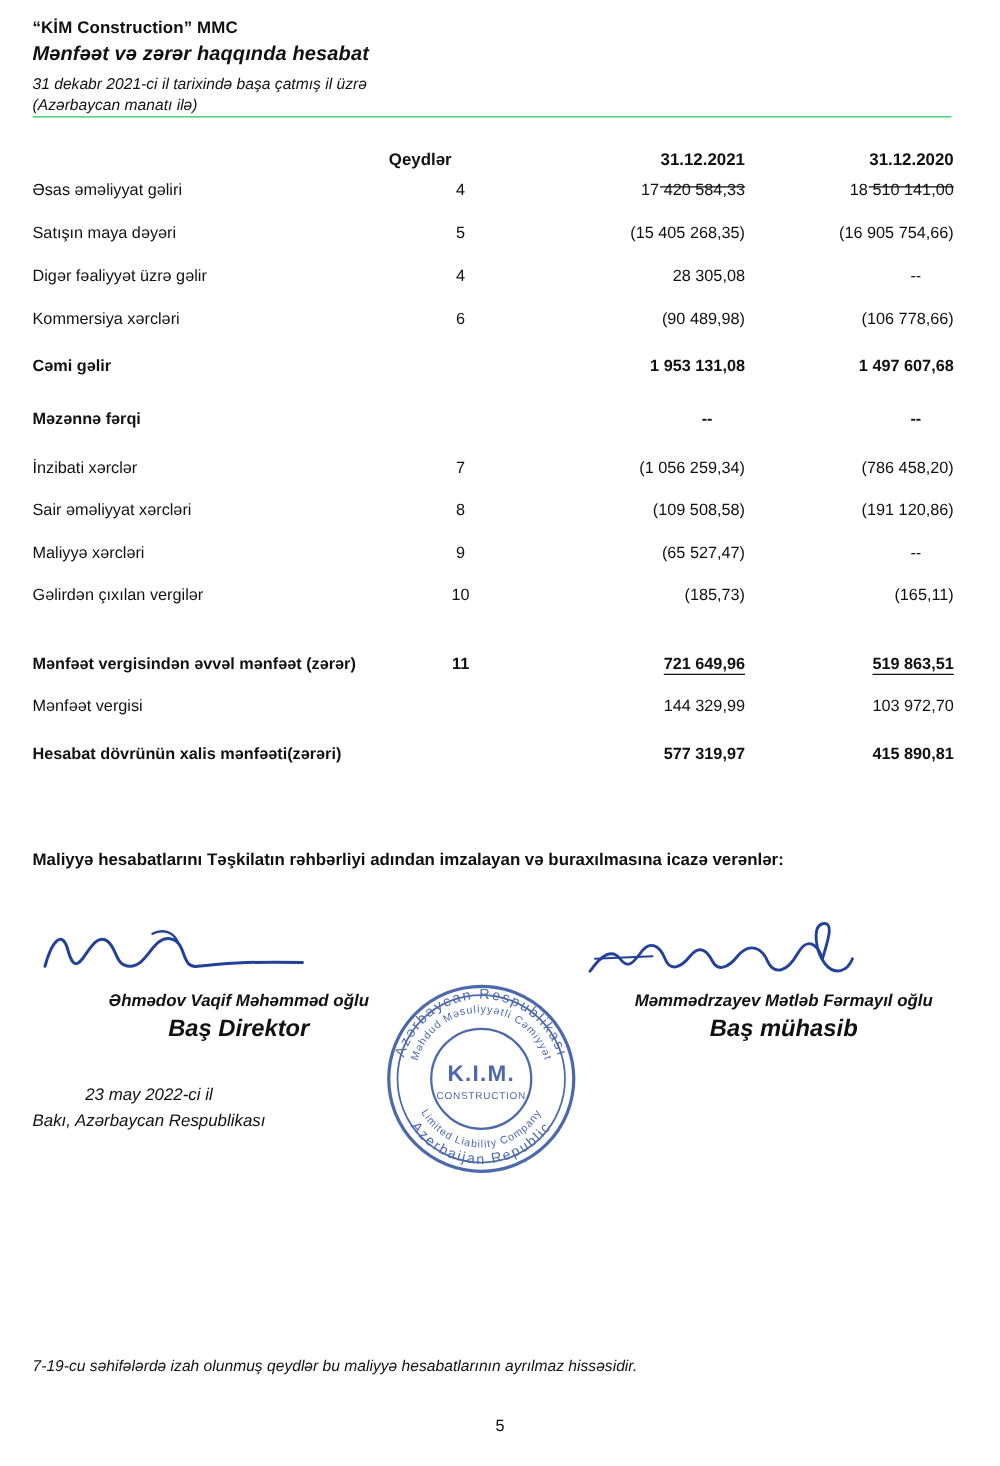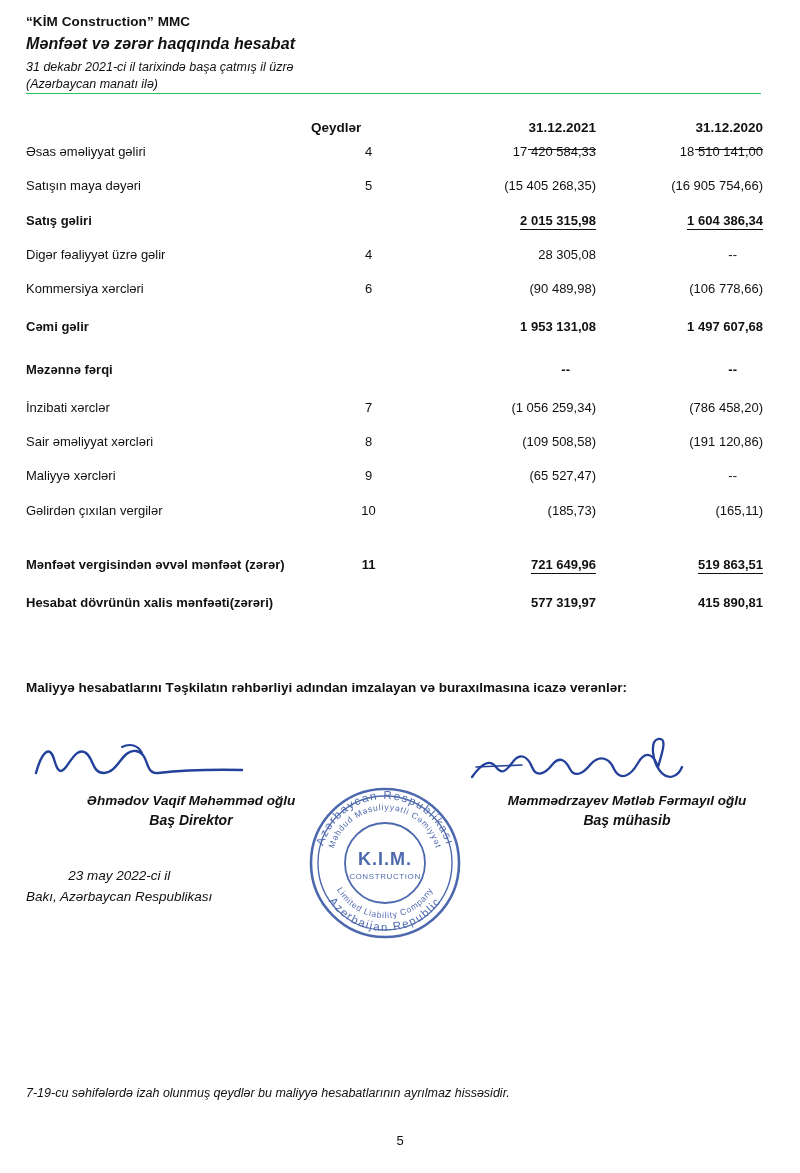--- a/index.html
+++ b/index.html
@@ -134,21 +134,21 @@
   }
   .sig-name {
     font-weight: bold;
     font-style: italic;
     font-size: 13.5px;
     line-height: 1.45;
   }
   .sig-role {
     font-weight: bold;
     font-style: italic;
-    font-size: 14px;
+    font-size: 19px;
     line-height: 1.45;
   }
   .sig-date {
     position: absolute;
     left: 2px;
     top: 132px;
     font-style: italic;
     font-size: 13.5px;
     line-height: 1.6;
   }
@@ -216,26 +216,20 @@
         <td class="val">18 510 141,00</td>
       </tr>
 
       <tr class="data-row">
         <td class="label">Satışın maya dəyəri</td>
         <td class="note">5</td>
         <td class="val">(15 405 268,35)</td>
         <td class="val">(16 905 754,66)</td>
       </tr>
 
-      <tr class="data-row bold">
-        <td class="label">Satış gəliri</td>
-        <td class="note"></td>
-        <td class="val"><span class="uline">2 015 315,98</span></td>
-        <td class="val"><span class="uline">1 604 386,34</span></td>
-      </tr>
 
       <tr class="data-row">
         <td class="label">Digər fəaliyyət üzrə gəlir</td>
         <td class="note">4</td>
         <td class="val">28 305,08</td>
         <td class="val dash">--</td>
       </tr>
 
       <tr class="data-row">
         <td class="label">Kommersiya xərcləri</td>
@@ -290,20 +284,26 @@
           <td colspan="4"></td>
         </tr>
 
       <tr class="data-row bold">
         <td class="label">Mənfəət vergisindən əvvəl mənfəət (zərər)</td>
         <td class="note">11</td>
         <td class="val"><span class="uline">721 649,96</span></td>
         <td class="val"><span class="uline">519 863,51</span></td>
       </tr>
 
+      <tr class="data-row">
+        <td class="label">Mənfəət vergisi</td>
+        <td class="note"></td>
+        <td class="val">144 329,99</td>
+        <td class="val">103 972,70</td>
+      </tr>
 
       <tr class="data-row bold tall">
         <td class="label">Hesabat dövrünün xalis mənfəəti(zərəri)</td>
         <td class="note"></td>
         <td class="val">577 319,97</td>
         <td class="val">415 890,81</td>
       </tr>
 
     </tbody>
   </table>

